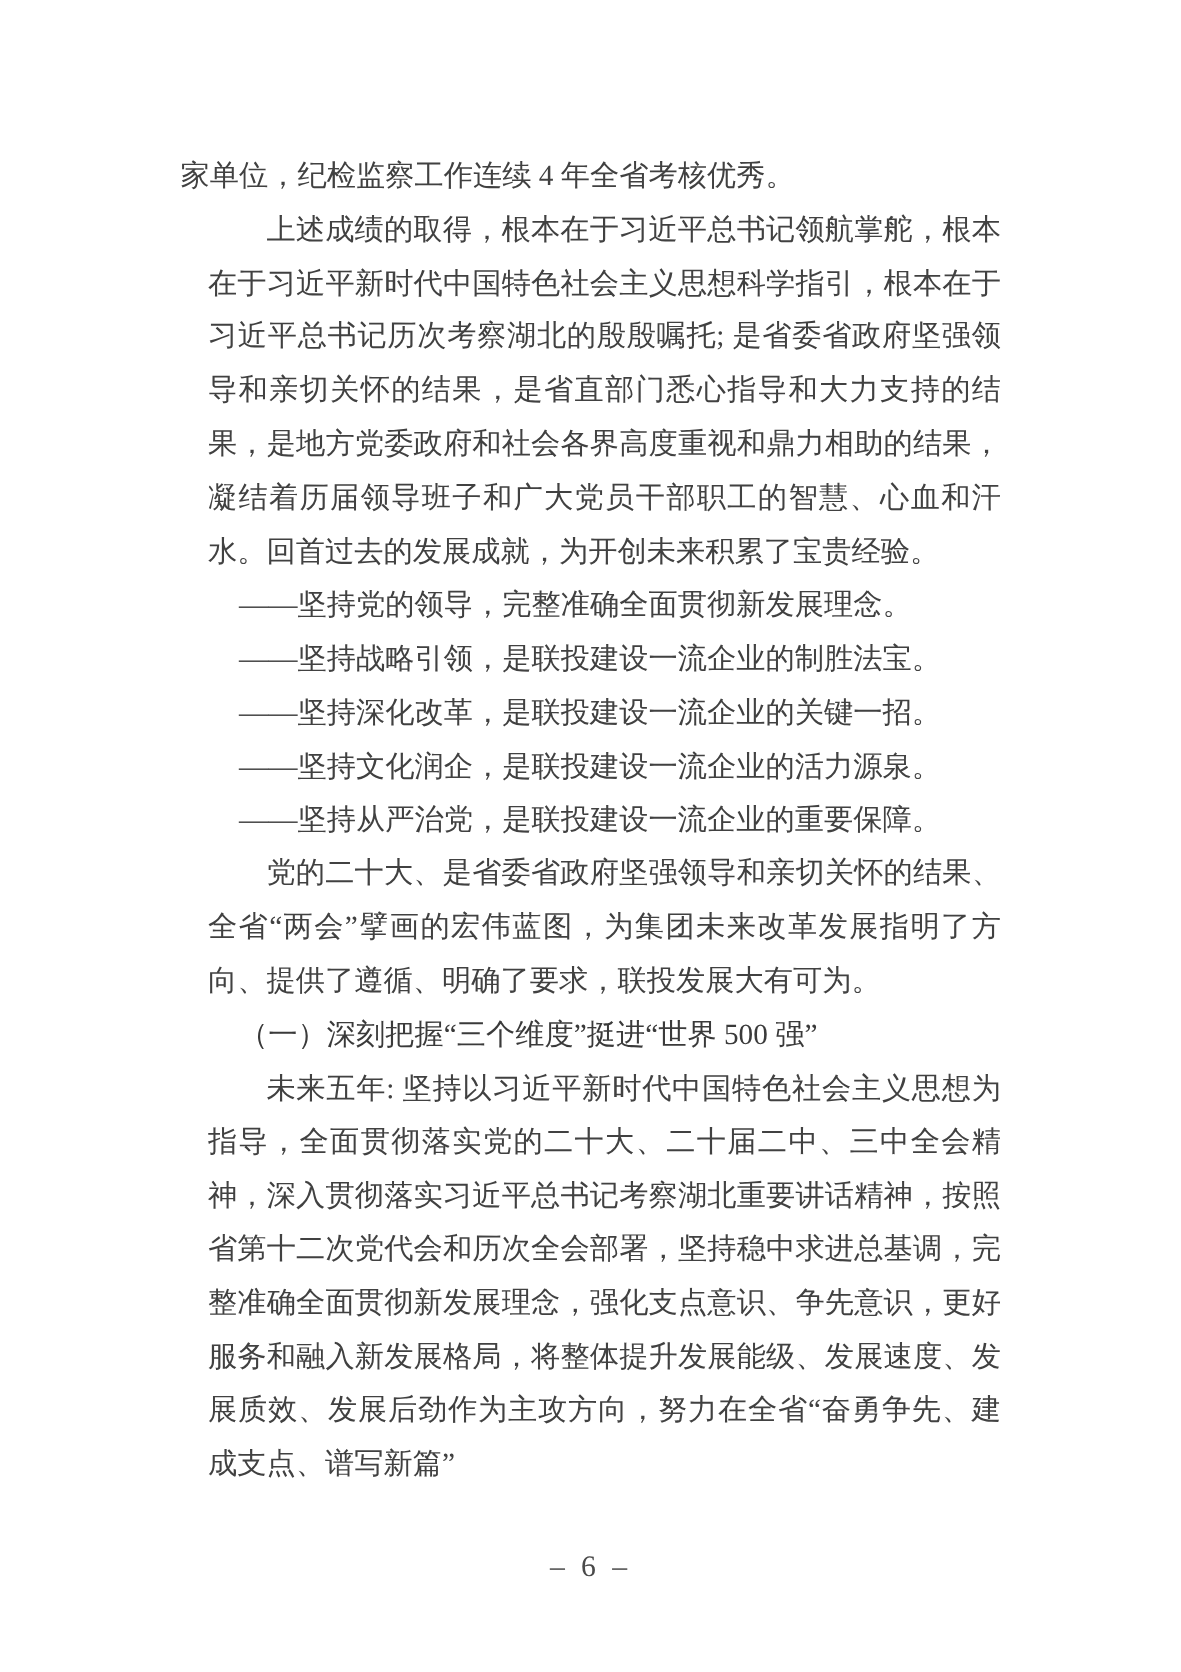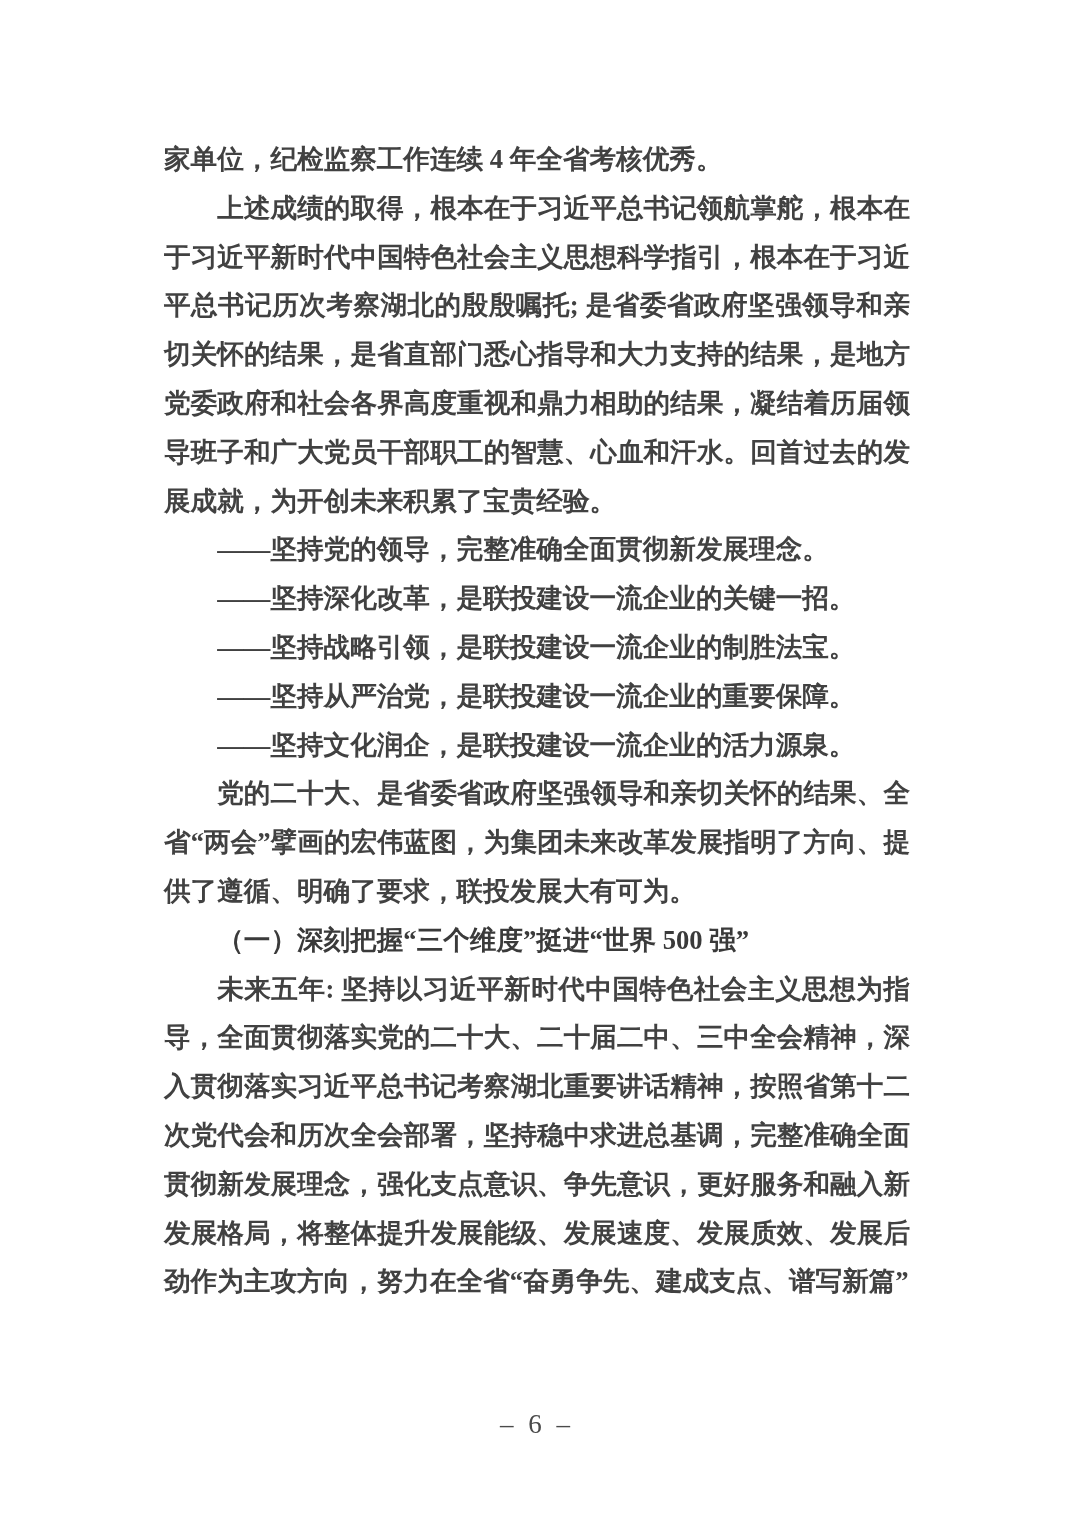--- a/index.html
+++ b/index.html
@@ -24,34 +24,34 @@
     width: 746px;
     font-size: 26.6px;
     line-height: 48.8px;
     text-align: justify;
     text-justify: inter-ideograph;
     letter-spacing: 0;
   }
   .doc-body p {
     margin: 0;
     padding: 0;
-    font-weight: bold;
   }
   p.continuation {
     text-indent: 0;
   }
   p.body {
     text-indent: 2em;
+    margin-left: 25px;
   }
   p.emphasis {
     text-indent: 2em;
   }
   p.heading {
     text-indent: 2em;
-    font-weight: bold;
+    font-weight: normal;
     color: #3a3a3a;
   }
   .page-footer {
     position: absolute;
     left: 0;
     top: 1404px;
     width: 100%;
     text-align: center;
     font-size: 27px;
     line-height: 40px;
@@ -61,22 +61,22 @@
 </style>
 </head>
 <body>
 
 <div class="page">
   <div class="doc-body">
 
   <p class="continuation">家单位，纪检监察工作连续 4 年全省考核优秀。</p>
       <p class="body">上述成绩的取得，根本在于习近平总书记领航掌舵，根本在于习近平新时代中国特色社会主义思想科学指引，根本在于习近平总书记历次考察湖北的殷殷嘱托; 是省委省政府坚强领导和亲切关怀的结果，是省直部门悉心指导和大力支持的结果，是地方党委政府和社会各界高度重视和鼎力相助的结果，凝结着历届领导班子和广大党员干部职工的智慧、心血和汗水。回首过去的发展成就，为开创未来积累了宝贵经验。</p>
       <p class="emphasis">——坚持党的领导，完整准确全面贯彻新发展理念。</p>
+      <p class="emphasis">——坚持战略引领，是联投建设一流企业的制胜法宝。</p>
       <p class="emphasis">——坚持深化改革，是联投建设一流企业的关键一招。</p>
-      <p class="emphasis">——坚持战略引领，是联投建设一流企业的制胜法宝。</p>
+      <p class="emphasis">——坚持文化润企，是联投建设一流企业的活力源泉。</p>
       <p class="emphasis">——坚持从严治党，是联投建设一流企业的重要保障。</p>
-      <p class="emphasis">——坚持文化润企，是联投建设一流企业的活力源泉。</p>
       <p class="body">党的二十大、是省委省政府坚强领导和亲切关怀的结果、全省“两会”擘画的宏伟蓝图，为集团未来改革发展指明了方向、提供了遵循、明确了要求，联投发展大有可为。</p>
       <p class="heading">（一）深刻把握“三个维度”挺进“世界 500 强”</p>
       <p class="body">未来五年: 坚持以习近平新时代中国特色社会主义思想为指导，全面贯彻落实党的二十大、二十届二中、三中全会精神，深入贯彻落实习近平总书记考察湖北重要讲话精神，按照省第十二次党代会和历次全会部署，坚持稳中求进总基调，完整准确全面贯彻新发展理念，强化支点意识、争先意识，更好服务和融入新发展格局，将整体提升发展能级、发展速度、发展质效、发展后劲作为主攻方向，努力在全省“奋勇争先、建成支点、谱写新篇”</p>
     </div>
   <div class="page-footer">– 6 –</div>
 </div>
 
 </body></html>

